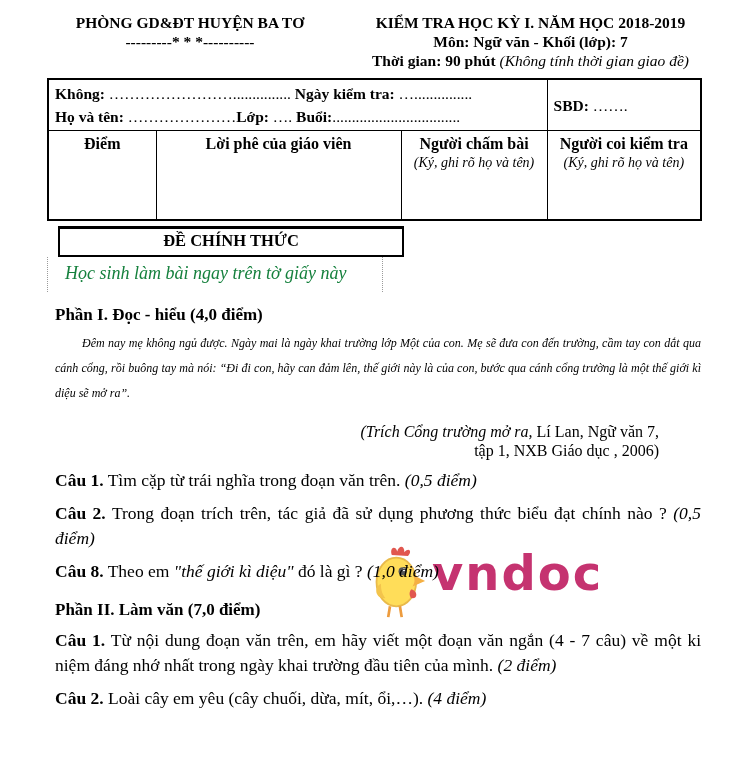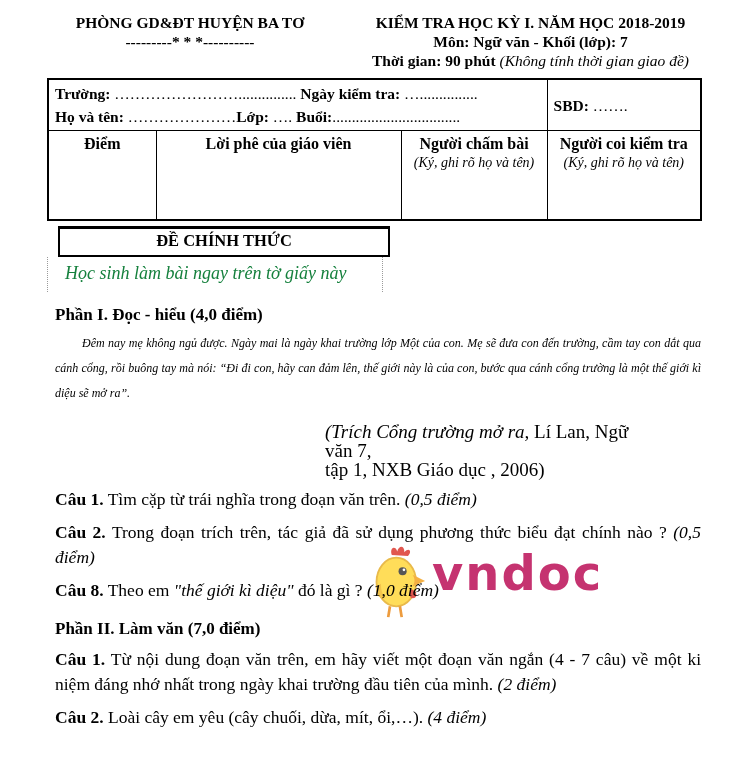--- a/index.html
+++ b/index.html
@@ -25,34 +25,34 @@
   .r1 .lbl{font-weight:bold;}
   .sbd-cell{text-align:left;vertical-align:middle !important;font-size:16px;}
   .r2 td{height:84px;text-align:center;padding-top:1px;}
   .r2 .hd{font-weight:bold;font-size:16px;line-height:21px;}
   .r2 .sub{font-style:italic;font-size:14px;line-height:17px;}
   
   .official-box{
     margin:5px 0 0 58px;width:318px;
     border:2px solid #000;border-top-width:3px;
     text-align:center;font-weight:bold;font-size:16.5px;
-    padding:2px 5px 4px;
+    padding:2px 12px 4px;
   }
   .instruction{
     margin-left:47px;width:336px;box-sizing:border-box;
     border-left:1px dotted #9a9a9a;border-right:1px dotted #9a9a9a;
     font-style:italic;font-size:18px;color:#15803d;
     padding:6px 0 8px 17px;
   }
   .part-heading{margin:12px 28px 0 55px;font-weight:bold;font-size:17px;line-height:21px;}
   .passage{
     margin:6px 28px 16px 55px;font-style:italic;font-size:12px;
     line-height:25px;text-align:justify;text-indent:27px;
   }
-  .citation{margin:2px 70px 0 325px;text-align:left;font-size:19px;line-height:19px;}
+  .citation{margin:2px 70px 0 325px;text-align:right;font-size:16px;line-height:19px;}
   .q{margin:8px 28px 0 55px;font-size:17.5px;line-height:25px;text-align:justify;}
   .q .lbl{font-weight:bold;}
   .p2{margin-top:15px;}
   
   .watermark{
     position:absolute;left:372px;top:543px;z-index:0;
     display:flex;align-items:flex-start;opacity:0.88;
   }
   .wm-text{
     margin-left:6px;margin-top:4px;
@@ -98,21 +98,21 @@
     <table class="info">
       <colgroup>
           <col style="width:108px">
           <col style="width:245px">
           <col style="width:146px">
           <col style="width:154px">
         </colgroup>
       <tbody>
           <tr class="r1">
         <td colspan="3">
-          <div><span class="lbl">Trường:</span><span> ……………………............... </span><span class="lbl">Ngày kiểm tra:</span><span> …...............</span></div>
+          <div><span class="lbl">Không:</span><span> ……………………............... </span><span class="lbl">Ngày kiểm tra:</span><span> …...............</span></div>
           <div><span class="lbl">Họ và tên:</span><span> …………………</span><span class="lbl">Lớp:</span><span> ….  </span><span class="lbl">Buổi:</span><span>.................................</span></div>
         </td>
         <td class="sbd-cell"><span class="lbl">SBD:</span><span> …….</span></td>
       </tr>
       <tr class="r2">
         <td>
               <div class="hd">Điểm</div>
             </td>
         <td>
               <div class="hd">Lời phê của giáo viên</div>

